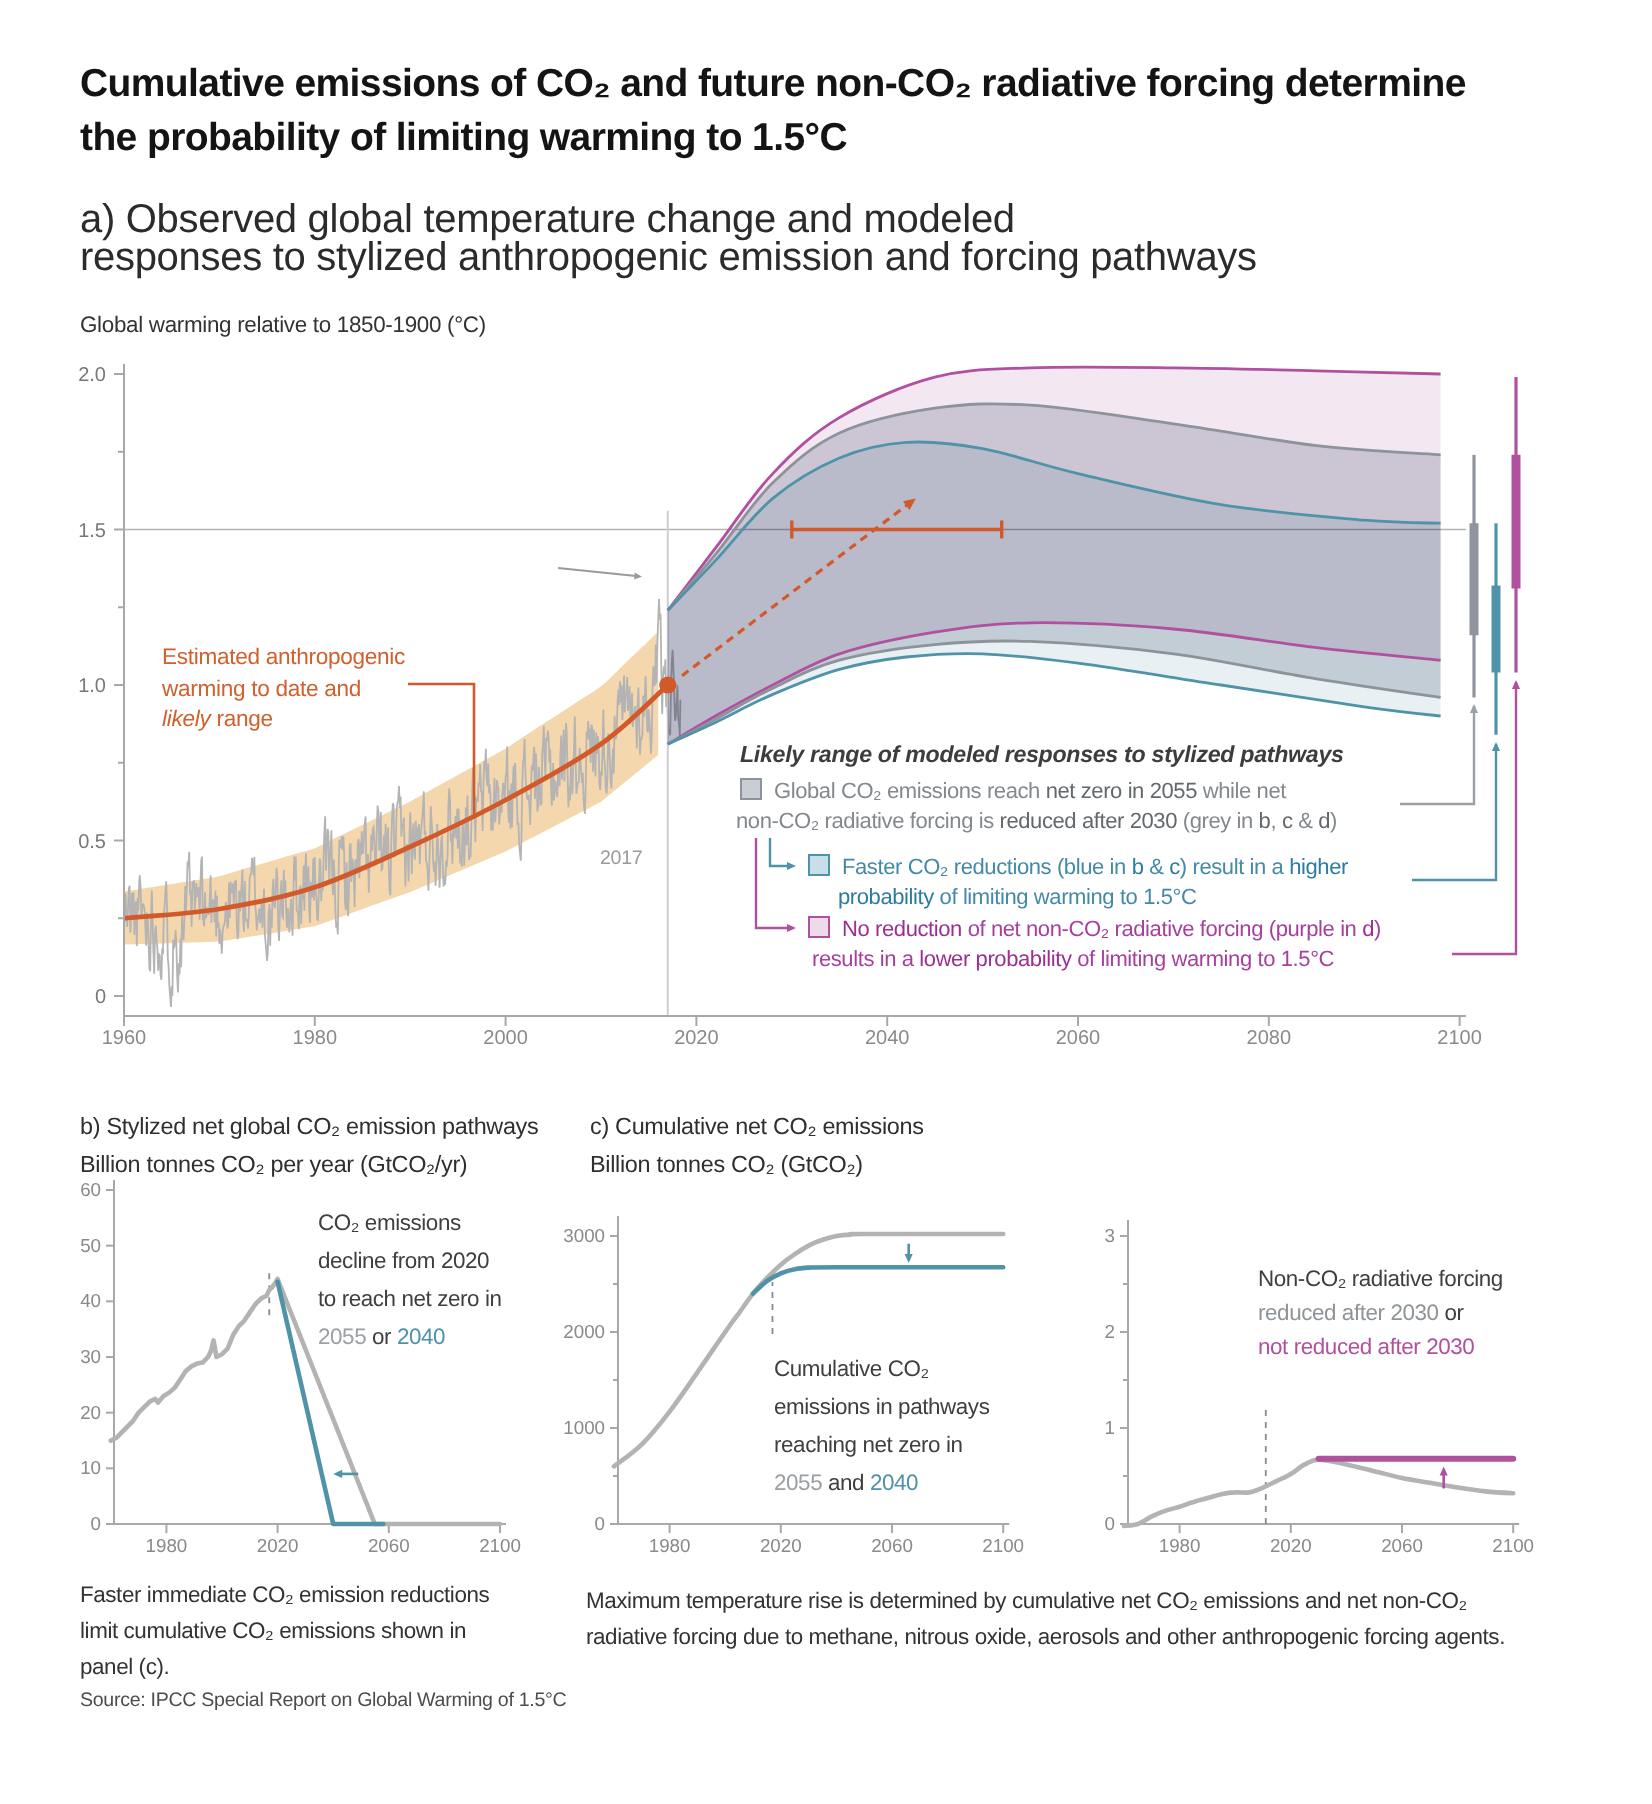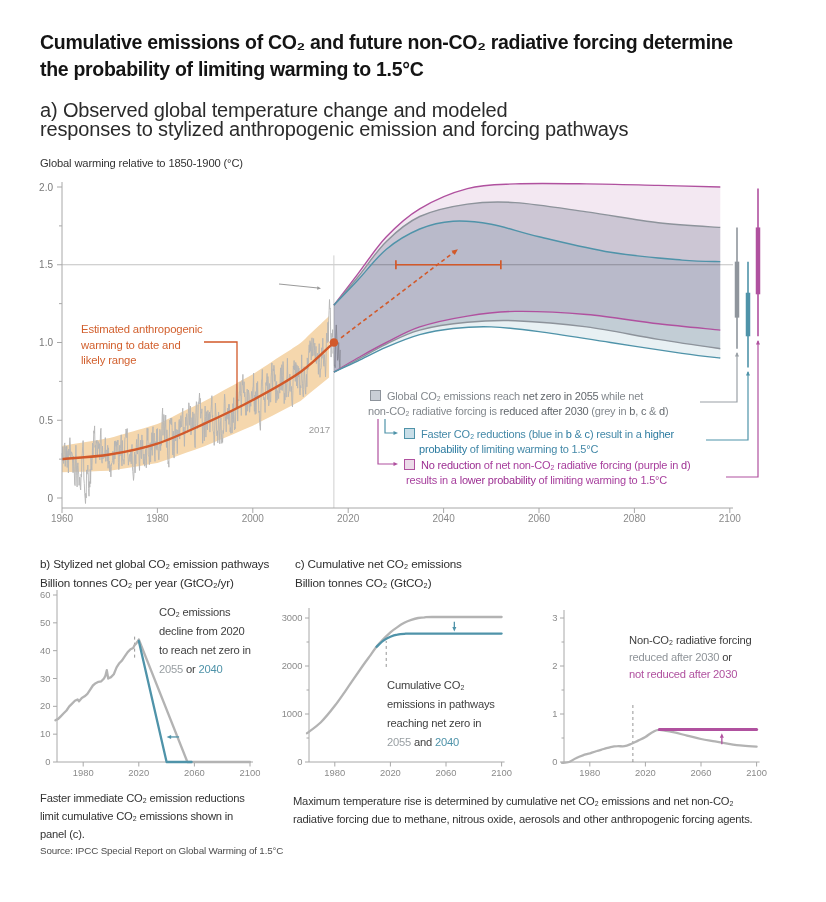--- a/index.html
+++ b/index.html
@@ -7,28 +7,28 @@
           font-family:"Liberation Sans",sans-serif;}
   .abs{position:absolute;white-space:nowrap;letter-spacing:-0.15px;}
   svg{position:absolute;left:0;top:0}
   svg text{font-family:"Liberation Sans",sans-serif;}
   .mult{mix-blend-mode:multiply}
   .title{font-size:19.5px;font-weight:bold;color:#141414;line-height:27px;letter-spacing:-0.3px}
   .subtitle{font-size:20px;color:#2b2b2b;line-height:19px}
   .axis-label{font-size:11.2px;color:#333}
   .ann-dark{font-size:11.3px;color:#3a3a3a;line-height:16px}
   .ann-orange{font-size:11.3px;color:#d2602e;line-height:15.5px}
-  .yr2017{font-size:9.8px;color:#9a9a9a;text-align:right;width:30px}
+  .yr2017{font-size:9.8px;color:#9a9a9a;width:30px}
   .leg-title{font-size:11.6px;font-weight:bold;font-style:italic;color:#3d3d3d}
   .leg-line{font-size:11px;line-height:14px;letter-spacing:-0.2px}
   .leg-gray{color:#83888d}.leg-gray .bb{color:#63686d}
   .leg-blue{color:#4489a8}.leg-blue .bb{color:#2c7ba0}
   .leg-purple{color:#a73f9d}.leg-purple .bb{color:#9c2f92}
   .bb{font-weight:normal}
-  .it{}
+  .it{font-style:italic}
   .sw{display:inline-block;width:9px;height:9px;margin-right:6px;vertical-align:-1px;border:1.3px solid}
   .sw-gray{background:#c9ced6;border-color:#8d939b}
   .sw-blue{background:#c8dee8;border-color:#4f93a9}
   .sw-purple{background:#ecdbe9;border-color:#b0519f}
   .panel-title{font-size:11.7px;color:#2f2f2f;line-height:19px}
   .note{font-size:11.2px;color:#3f3f3f;line-height:19px;letter-spacing:-0.2px}
   .note-d{line-height:17px}
   .footnote{font-size:11.2px;color:#333;line-height:18px;letter-spacing:-0.2px}
   .source{font-size:9.8px;color:#4c4c4c}
 </style>
@@ -205,20 +205,21 @@
 
 
   <div class="abs ann-orange" style="left:81px;top:322px">
     <div>Estimated anthropogenic</div>
     <div>warming to date and</div>
     <div><span class="it">likely</span><span> range</span></div>
   </div>
 
   <div class="abs yr2017" style="left:300px;top:424px">2017</div>
 
+  <div class="abs leg-title" style="left:370px;top:371px">Likely range of modeled responses to stylized pathways</div>
   <div class="abs leg-line leg-gray" style="left:370px;top:389px"><span class="sw sw-gray"></span><span>Global CO₂ emissions reach </span><span class="bb">net zero in 2055</span><span> while net</span></div>
   <div class="abs leg-line leg-gray" style="left:368px;top:404px"><span>non-CO₂ radiative forcing is </span><span class="bb">reduced after 2030</span><span> (grey in </span><span class="bb">b</span><span>, </span><span class="bb">c</span><span> &amp; </span><span class="bb">d</span><span>)</span></div>
   <div class="abs leg-line leg-blue" style="left:404px;top:427px"><span class="sw sw-blue"></span><span>Faster CO₂ reductions (blue in </span><span class="bb">b</span><span> &amp; </span><span class="bb">c</span><span>) result in a </span><span class="bb">higher</span></div>
   <div class="abs leg-line leg-blue" style="left:419px;top:442px"><span class="bb">probability</span><span> of limiting warming to 1.5°C</span></div>
   <div class="abs leg-line leg-purple" style="left:404px;top:458px"><span class="sw sw-purple"></span><span class="bb">No reduction</span><span> of net non-CO₂ radiative forcing (purple in </span><span class="bb">d</span><span>)</span></div>
   <div class="abs leg-line leg-purple" style="left:406px;top:473px"><span>results in a </span><span class="bb">lower probability</span><span> of limiting warming to 1.5°C</span></div>
 
   <div class="abs panel-title" style="left:40px;top:554px">
     <div>b) Stylized net global CO₂ emission pathways</div>
     <div>Billion tonnes CO₂ per year (GtCO₂/yr)</div>

